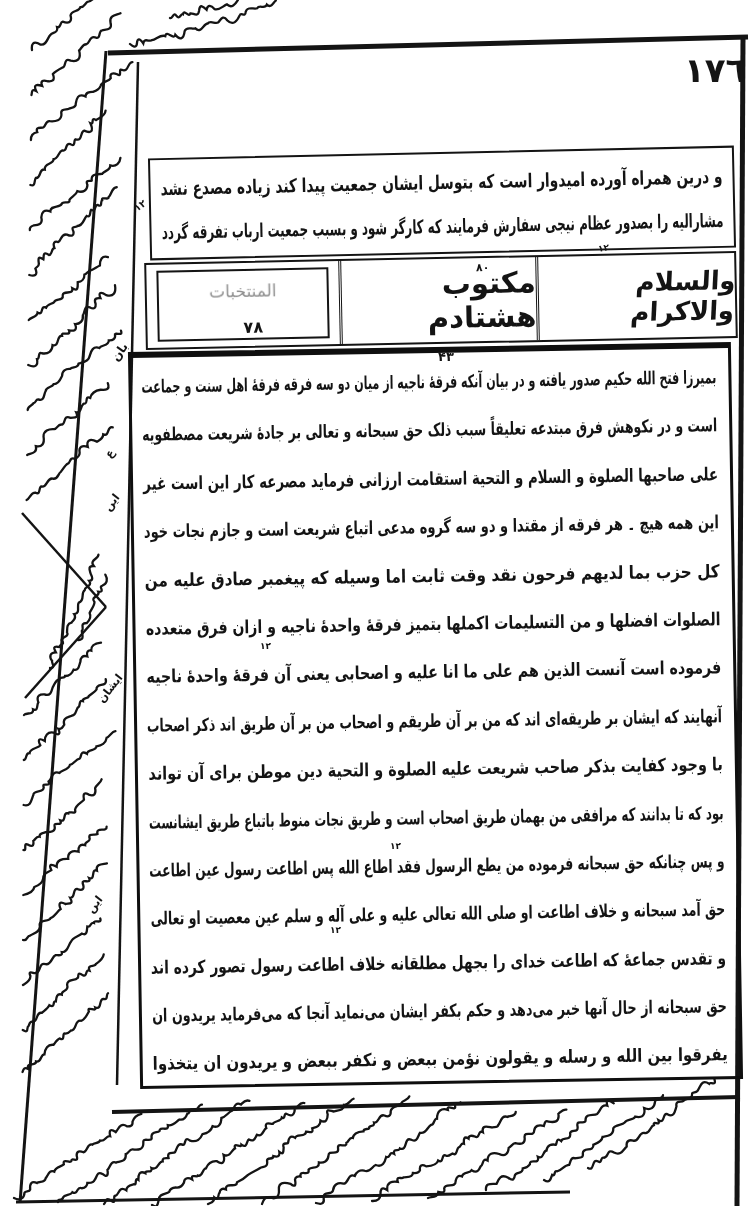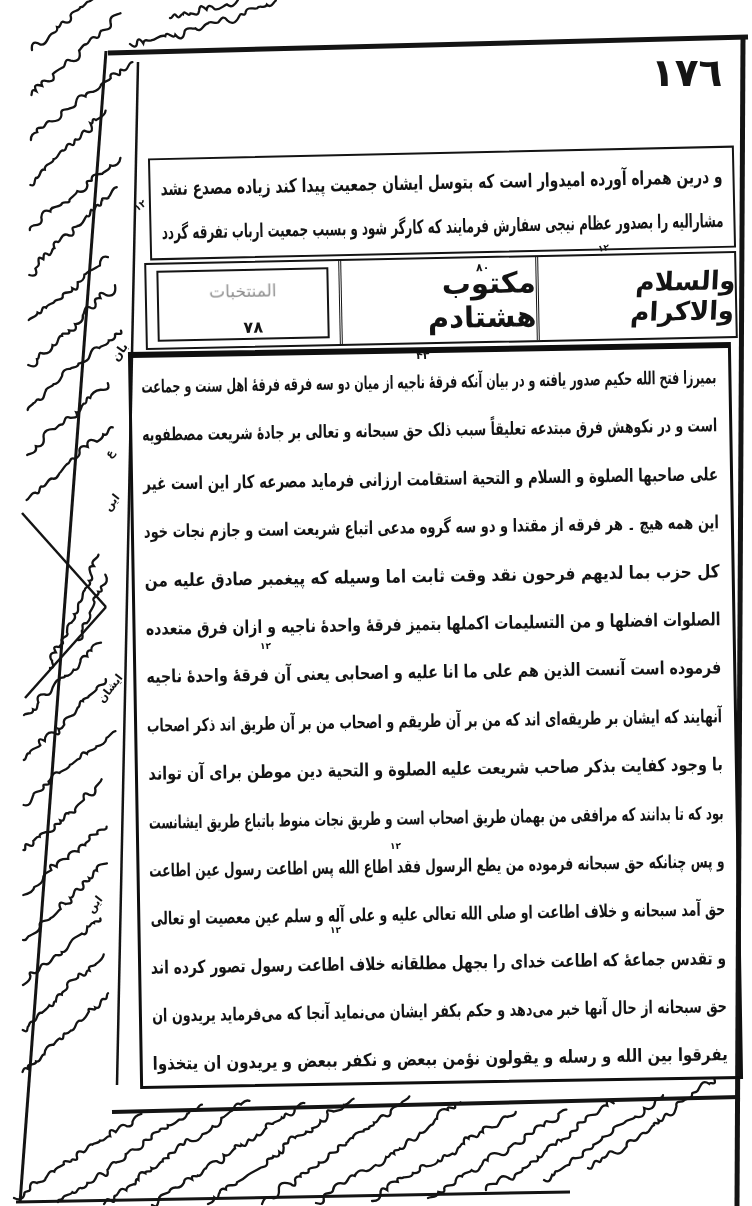--- a/index.html
+++ b/index.html
@@ -3,21 +3,21 @@
 <meta charset="utf-8">
 <style>
   html,body{margin:0;padding:0;background:#e8e8e8;}
   .page{
     position:relative;width:752px;height:1206px;margin:0 auto;
     background:#ffffff;overflow:hidden;
     font-family:"DejaVu Sans",sans-serif;color:#141414;
   }
   #ink{position:absolute;left:0;top:0;width:752px;height:1206px;pointer-events:none;}
   .page-number{
-    position:absolute;left:651px;top:50px;font-size:39px;font-weight:700;
+    position:absolute;left:684px;top:50px;font-size:34px;font-weight:700;
     letter-spacing:2px;
   }
   .intro-box{
     position:absolute;left:149px;top:152px;width:586px;height:102px;
     border:2.5px solid #141414;transform:rotate(-1.25deg);
     padding:6px 10px;box-sizing:border-box;direction:rtl;
   }
   .intro-line{
     font-size:19px;font-weight:700;line-height:44px;height:44px;
     text-align:justify;text-align-last:justify;white-space:nowrap;
@@ -159,17 +159,17 @@
     <div class="body-line fit" style="transform: scaleX(0.829);">یفرقوا بین الله و رسله و یقولون نؤمن ببعض و نکفر ببعض و یریدون ان یتخذوا</div>
   </div>
 
 <span class="mark" style="left: 110px; top: 345px; font-size: 12px; transform: rotate(-55deg);">بان</span>
     <span class="mark" style="left: 106px; top: 447px; font-size: 11px; transform: rotate(-50deg);">ع</span>
     <span class="mark" style="left: 103px; top: 496px; font-size: 11px; transform: rotate(-52deg);">ایں</span>
     <span class="mark" style="left: 94px; top: 682px; font-size: 11px; transform: rotate(-52deg);">ایشان</span>
     <span class="mark" style="left: 86px; top: 898px; font-size: 11px; transform: rotate(-52deg);">ایں</span>
     <span class="mark" style="left: 134px; top: 200px; font-size: 10px; transform: rotate(-35deg);">۱۲</span>
     <span class="mark" style="left: 598px; top: 243px; font-size: 9px; transform: rotate(-8deg);">۱۲</span>
-    <span class="mark" style="left: 416px; top: 349px; font-size: 11px; transform: rotate(0deg);">۴۳</span>
+    <span class="mark" style="left: 438px; top: 349px; font-size: 13px; transform: rotate(0deg);">۴۳</span>
     <span class="mark" style="left: 260px; top: 641px; font-size: 9px; transform: rotate(0deg);">۱۲</span>
     <span class="mark" style="left: 390px; top: 841px; font-size: 9px; transform: rotate(0deg);">۱۲</span>
     <span class="mark" style="left: 330px; top: 925px; font-size: 9px; transform: rotate(0deg);">۱۲</span>
   </div>
 
 </body></html>

